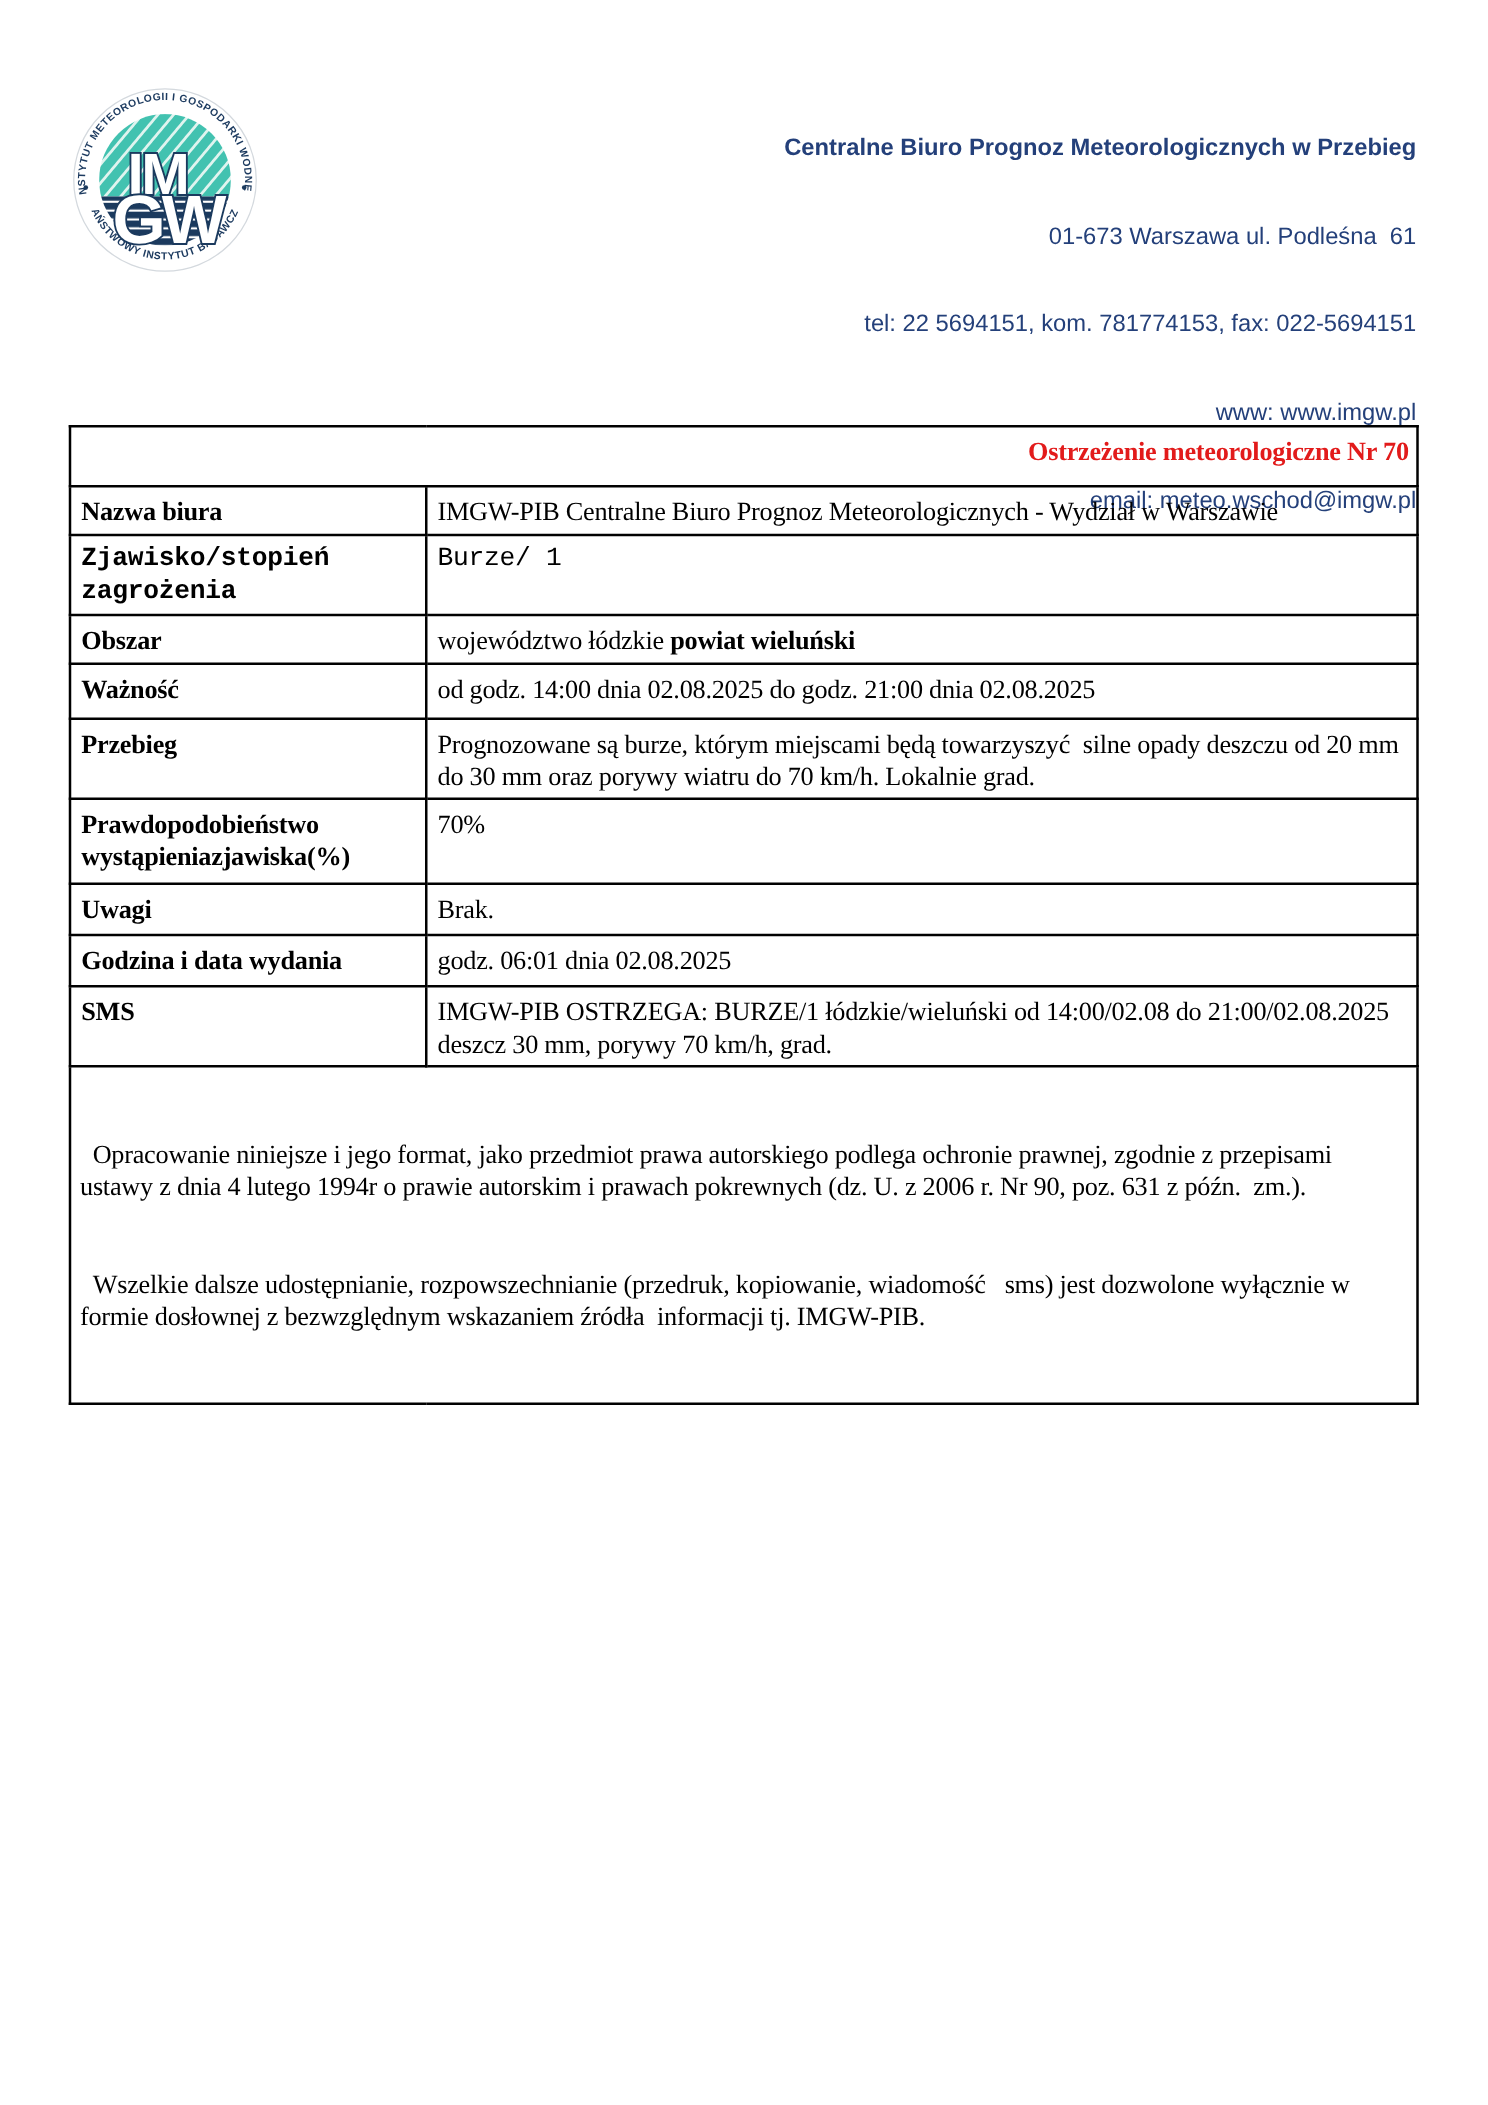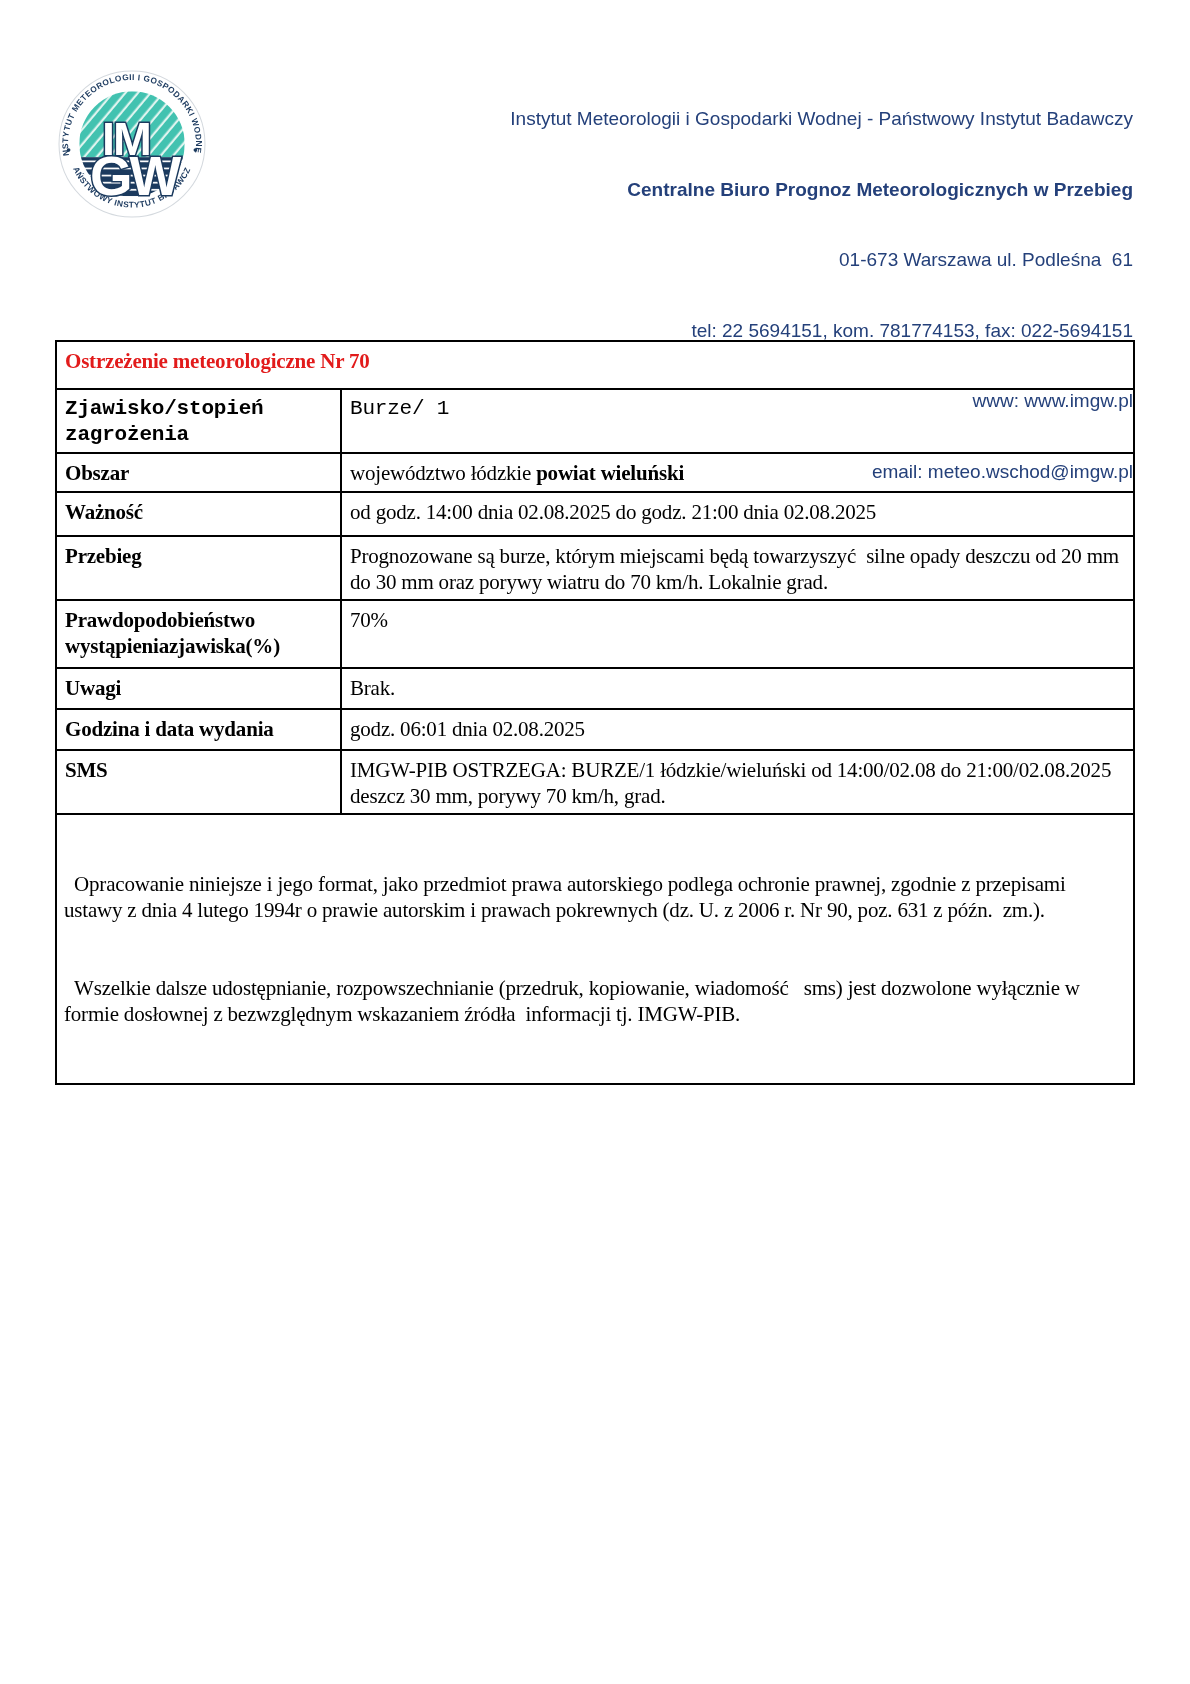--- a/index.html
+++ b/index.html
@@ -34,21 +34,21 @@
   .doc-table col.c2{width:793px;}
   .doc-table td{
     border:2px solid #000;vertical-align:top;
     padding:6px 6px 4px 8px;
     font-size:21px;line-height:26px;letter-spacing:-0.2px;
     white-space:pre-wrap;overflow:hidden;
   }
   .label-cell{font-weight:bold;white-space:nowrap;}
   .label-cell.wrap{white-space:normal;}
   .title-cell{
-    text-align:left;font-weight:bold;font-size:27px;
+    text-align:right;font-weight:bold;font-size:27px;
     color:#e21b1b;padding-top:9px;letter-spacing:0;
   }
   .r-title{height:48px;} .r-1{height:39px;} .r-2{height:43px;font-family:Liberation Mono, monospace;}
   .r-3{height:39px;margin-left:24px;} .r-4{height:44px;} .r-5{height:60px;}
   .r-6{height:68px;} .r-7{height:41px;} .r-8{height:41px;}
   .r-9{height:50px;} .r-footer{height:111px;}
   .r-footer td{padding:4px 7px;}
   .r-footer p{margin:0;line-height:26px;}
 </style>
 </head>
@@ -79,37 +79,40 @@
     </g>
     <text class="ring-text"><textPath href="#arcTop" startOffset="50%" text-anchor="middle">INSTYTUT METEOROLOGII I GOSPODARKI WODNEJ</textPath></text>
     <text class="ring-text"><textPath href="#arcBottom" startOffset="50%" text-anchor="middle">PAŃSTWOWY INSTYTUT BADAWCZY</textPath></text>
     <circle cx="10.5" cy="79" r="1.8" fill="#1b3a5e"></circle>
     <circle cx="135.5" cy="79" r="1.8" fill="#1b3a5e"></circle>
     <text class="mono mono-im" x="67" y="84" text-anchor="middle">IM</text>
     <text class="mono mono-gw" x="75" y="123" text-anchor="middle">GW</text>
   </svg>
 
   <div class="lh-text">
-    <div>Instytut Meteorologii i Gospodarki Wodnej - Państwowy Instytut Badawczy</div>
     <div class="lh-bold">Centralne Biuro Prognoz Meteorologicznych w Przebieg</div>
     <div>01-673 Warszawa ul. Podleśna  61</div>
     <div>tel: 22 5694151, kom. 781774153, fax: 022-5694151</div>
     <div>www: www.imgw.pl</div>
     <div>email: meteo.wschod@imgw.pl</div>
   </div>
 </div>
 
 <table class="doc-table">
   <colgroup>
       <col class="c1">
       <col class="c2">
     </colgroup>
   <tbody>
   <tr class="r-title">
     <td colspan="2" class="title-cell">Ostrzeżenie meteorologiczne Nr 70</td>
+  </tr>
+  <tr class="r-1">
+    <td class="label-cell">Nazwa biura</td>
+    <td>IMGW-PIB Centralne Biuro Prognoz Meteorologicznych - Wydział w Warszawie</td>
   </tr>
   <tr class="r-2">
     <td class="label-cell">Zjawisko/stopień zagrożenia</td>
     <td>Burze/ 1</td>
   </tr>
   <tr class="r-3">
     <td class="label-cell">Obszar</td>
     <td><span>województwo łódzkie </span><b>powiat wieluński</b></td>
   </tr>
   <tr class="r-4">

